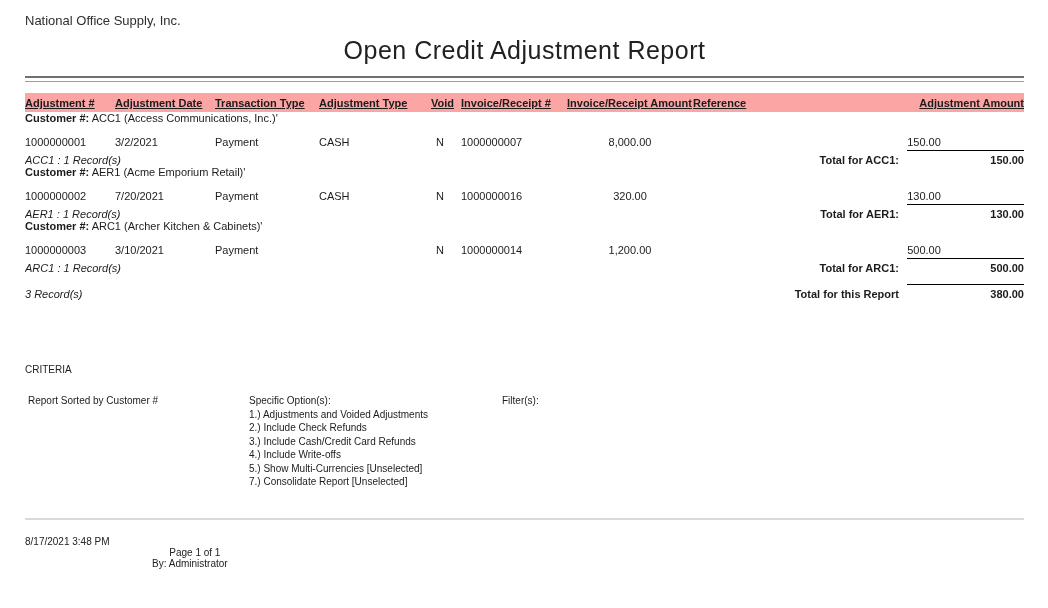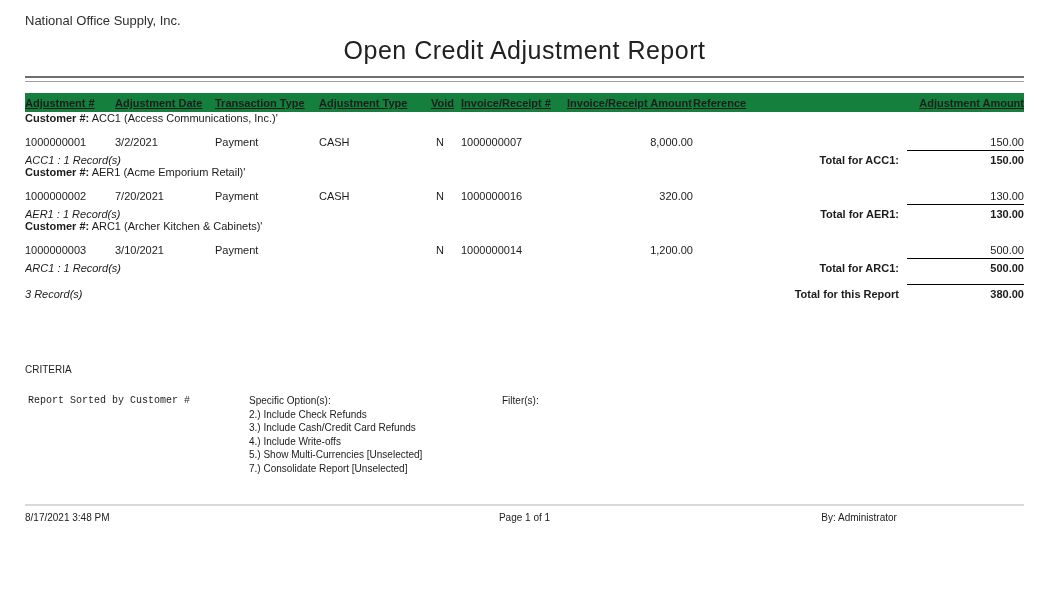--- a/index.html
+++ b/index.html
@@ -10,50 +10,50 @@
     color: #1c1c1c;
     padding: 14px 24px 0 25px;
   }
   .company { text-align: left; font-size: 13px; color: #2e2e2e; line-height: 14px; }
   .title { text-align: center; font-size: 25px; color: #212121; margin-top: 9px; line-height: 26px; letter-spacing: 0.5px; }
   .double-rule { margin-top: 13px; }
   .rule-thick { height: 2px; background: #6f6f6f; }
   .rule-thin  { height: 1px; background: #9d9d9d; margin-top: 3px; }
 
   table.report { width: 100%; border-collapse: collapse; table-layout: fixed; font-size: 11px; margin-top: 11px; }
-  thead tr { background: #15803d; }
+  thead tr { background: #fca5a5; }
   th { font-weight: bold; text-align: left; padding: 4px 0 3px 0; font-size: 11px; white-space: nowrap; overflow: hidden; }
   th .hdr { text-decoration: underline; }
   th.num { text-align: right; }
   td { padding: 0; vertical-align: bottom; font-size: 11px; white-space: nowrap; overflow: hidden; }
-  td.num { text-align: right; }
+  td.num { text-align: center; }
   td.void-cell { padding-left: 5px; }
   td.ref-cell { padding-left: 3px; }
   tr.customer-row td { }
   .bold { font-weight: bold; }
   tr.data-row td { padding-top: 12px; }
   tr.group-total-row td { padding-top: 2px; }
   td.records-cell { font-style: italic; }
   td.total-cell { text-align: right; }
   .total-label { font-weight: bold; }
   .total-amount {
     font-weight: bold; display: inline-block; width: 117px;
     border-top: 1px solid #000; padding-top: 3px; margin-left: 8px; text-align: right;
   }
   tr.report-total-row td { padding-top: 10px; }
 
   .criteria-heading { margin-top: 64px; font-size: 10px; color: #222; }
   .criteria-cols { display: flex; margin-top: 19px; font-size: 10px; }
-  .crit-col1 { width: 224px; padding-left: 3px; font-family: Liberation Mono, monospace; }
+  .crit-col1 { width: 224px; padding-left: 3px; }
   .crit-col2 { width: 253px; }
   .crit-col3 { flex: 1; }
   .crit-line { line-height: 13.5px; }
 
   .footer-rule { height: 2px; background: #d9d9d9; margin-top: 29px; }
-  .page-footer { display: flex; font-size: 10px; margin-top: 6px; color: #222; }
+  .page-footer { display: flex; font-size: 10px; margin-top: 16px; color: #222; flex-direction: column; }
   .footer-left { width: 33%; text-align: left; }
   .footer-center { width: 34%; text-align: center; }
   .footer-right { width: 33%; text-align: center; }
 </style>
 </head>
 <body>
 
 <div class="page">
 
   <div class="company">National Office Supply, Inc.</div>
@@ -168,20 +168,21 @@
       </tr>
     </tbody>
   </table>
 
   <div class="criteria-heading">CRITERIA</div>
 
   <div class="criteria-cols">
     <div class="crit-col1 crit-line">Report Sorted by Customer #</div>
     <div class="crit-col2">
       <div class="crit-line">Specific Option(s):</div>
+      <div class="crit-line">1.) Adjustments and Voided Adjustments</div>
       <div class="crit-line">2.) Include Check Refunds</div>
       <div class="crit-line">3.) Include Cash/Credit Card Refunds</div>
       <div class="crit-line">4.) Include Write-offs</div>
       <div class="crit-line">5.) Show Multi-Currencies [Unselected]</div>
       <div class="crit-line">7.) Consolidate Report [Unselected]</div>
     </div>
     <div class="crit-col3 crit-line">Filter(s):</div>
   </div>
 
   <div class="footer-rule"></div>

